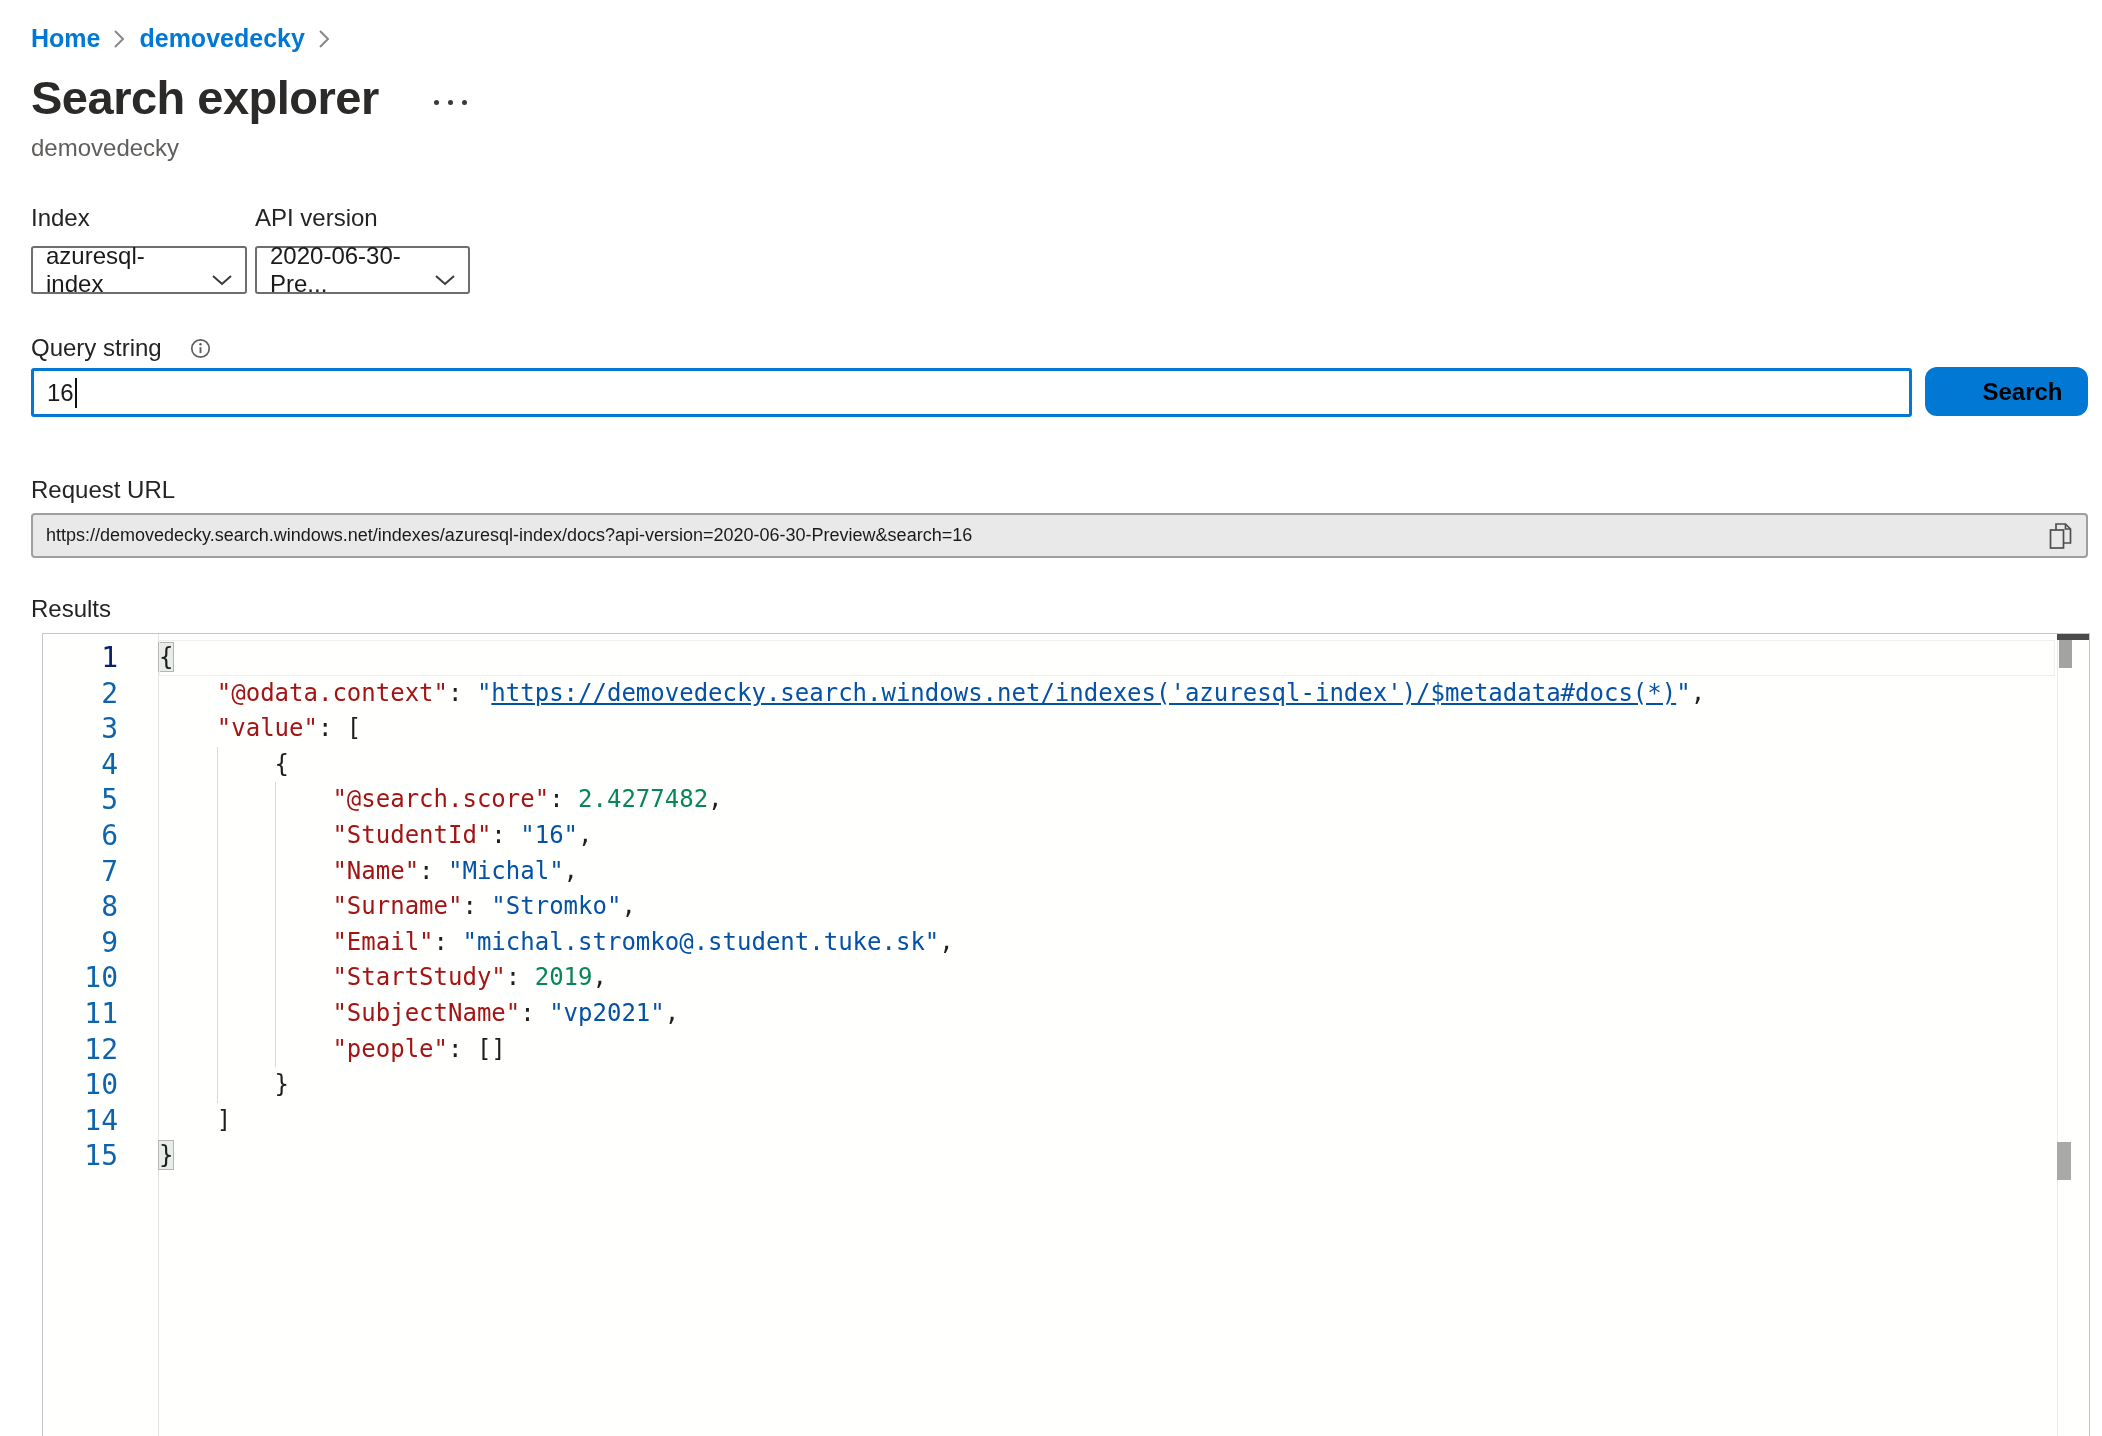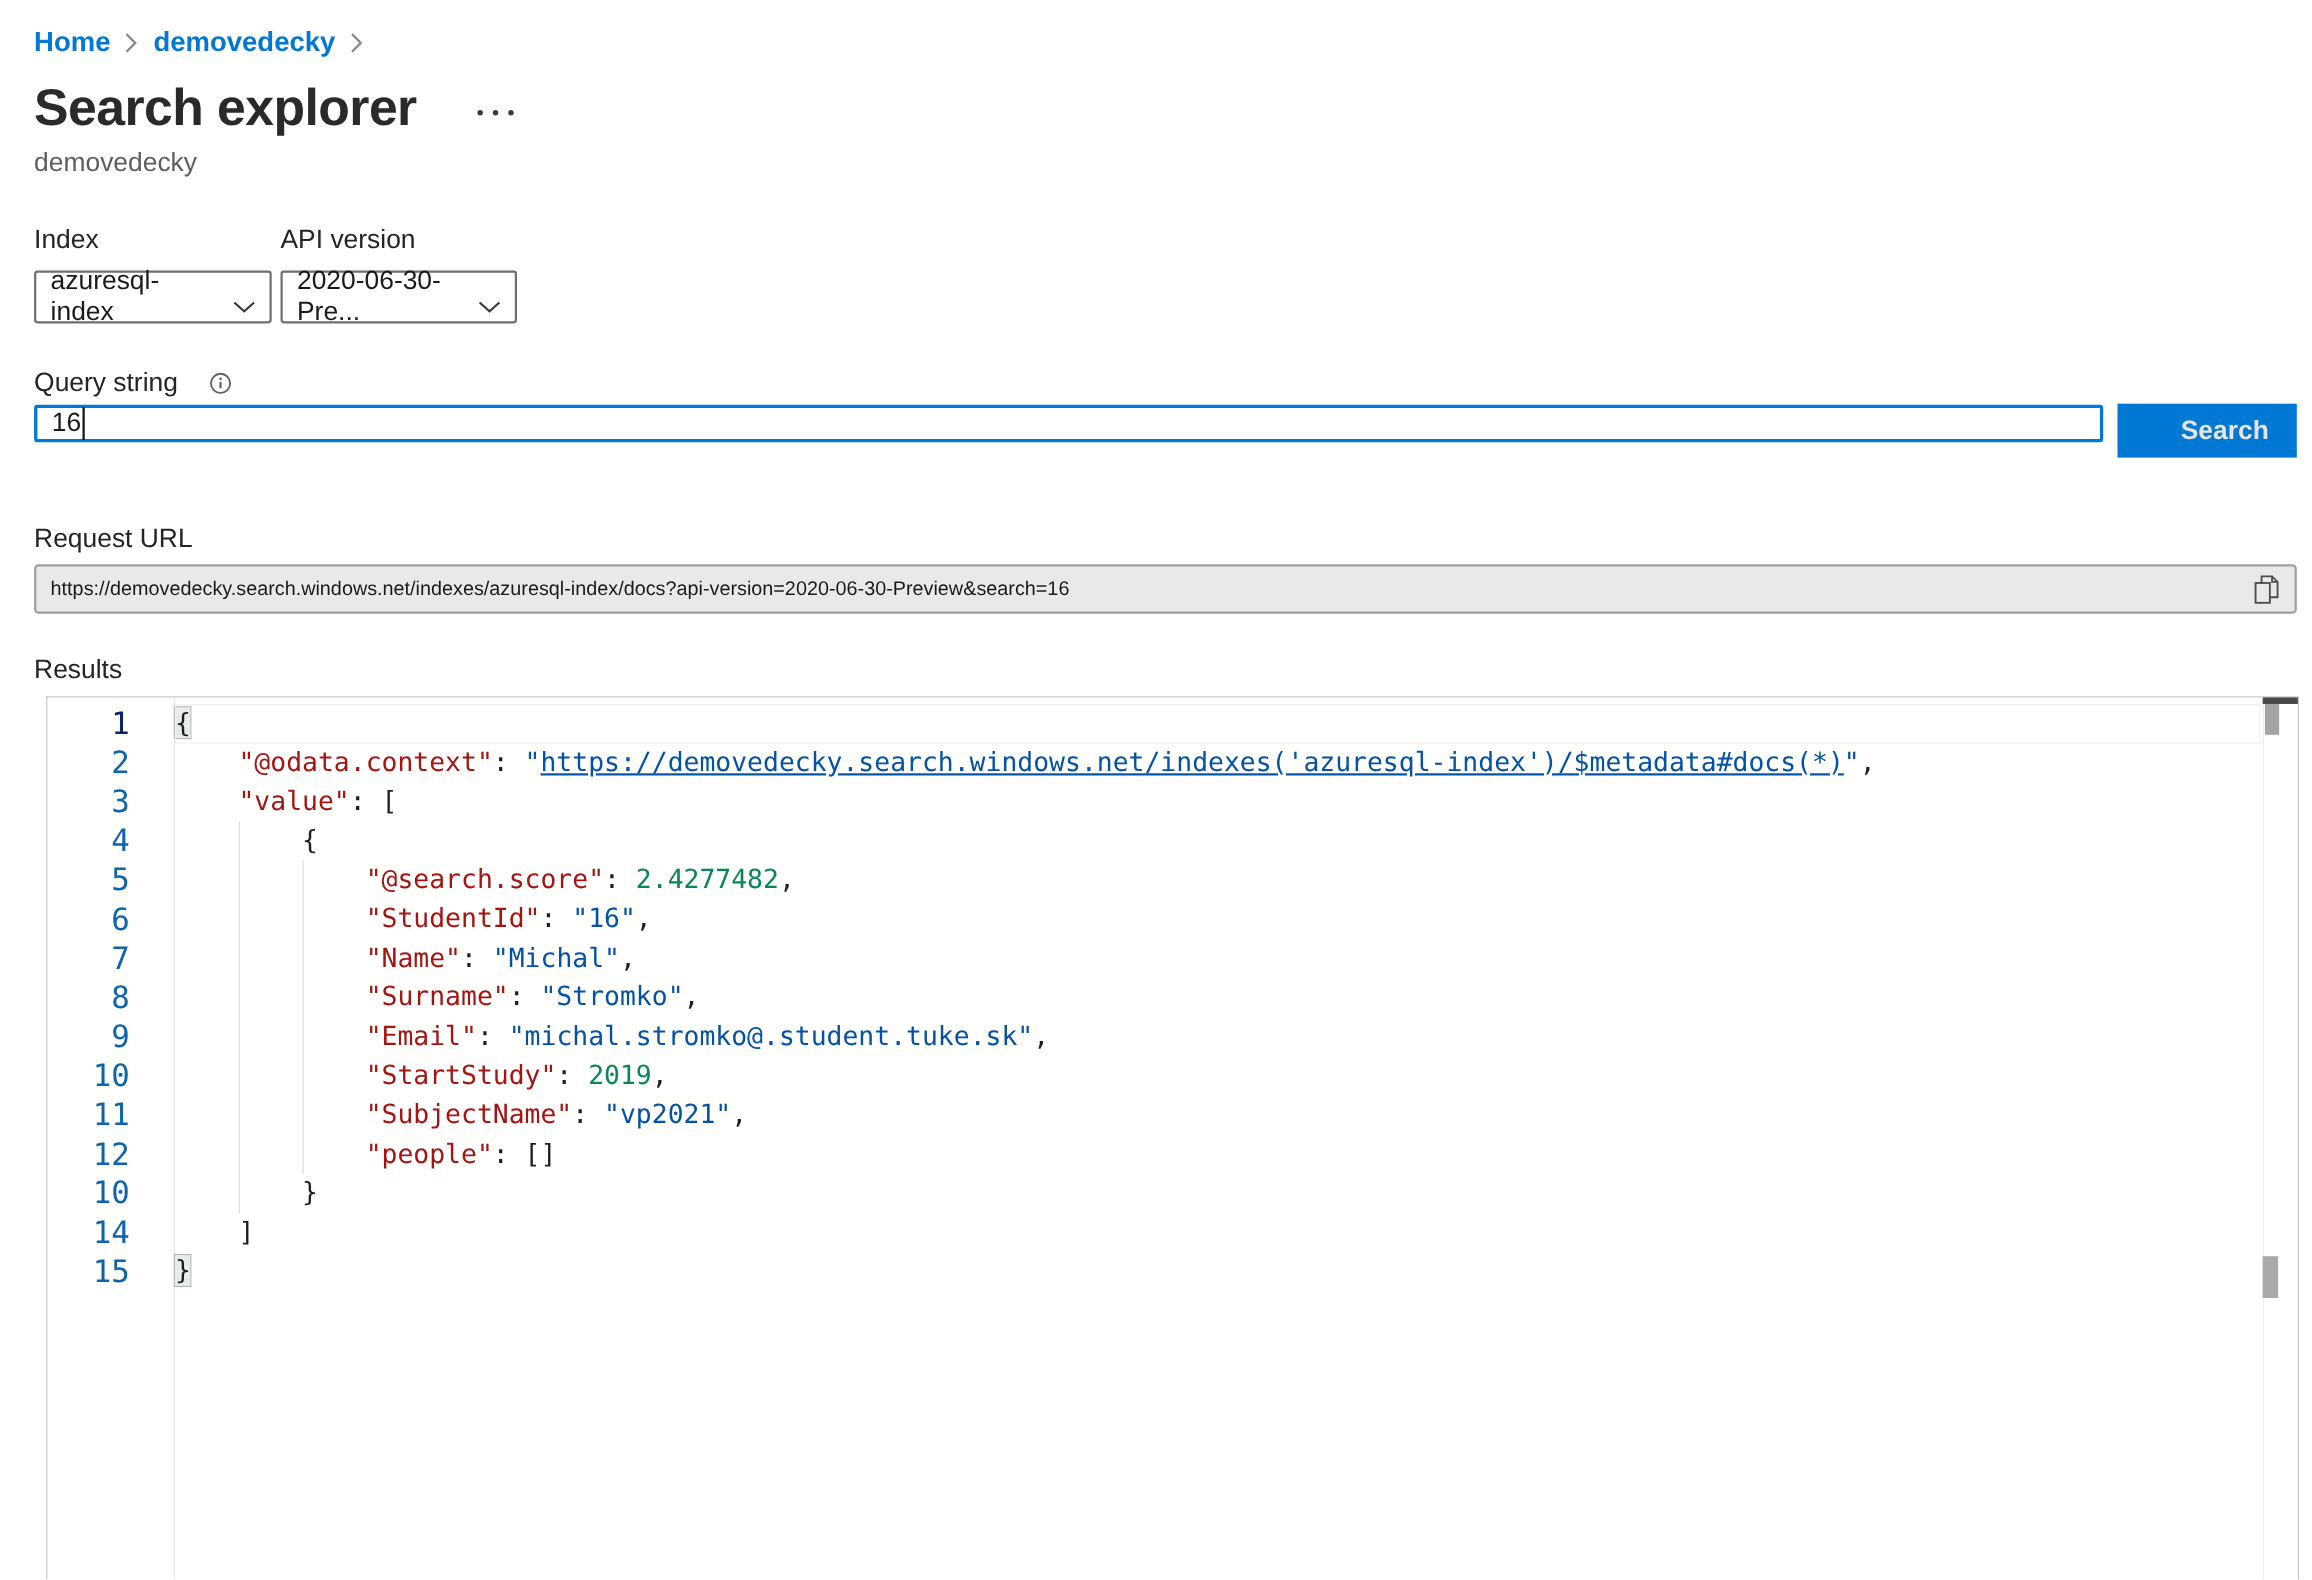--- a/index.html
+++ b/index.html
@@ -26,28 +26,28 @@
   .field-label { font-size:24px; color:#252423; }
 
   
   .dropdown { height:48px; border:2px solid #6f6e6d; border-radius:3px; background:#fff;
     display:flex; align-items:center; padding:0 44px 0 13px; font-size:24px; color:#1b1a19;
     cursor:pointer; position:absolute; }
   .dropdown .chev { position:absolute; right:12px; top:17px; }
 
   
   .query-row { left:31px; top:368px; }
-  .text-input { width:1881px; height:34px; border:3px solid #0078d4; border-radius:3px; background:#fff;
+  .text-input { width:1881px; height:49px; border:3px solid #0078d4; border-radius:3px; background:#fff;
     display:flex; align-items:center; padding-left:13px; font-size:24px; color:#1b1a19; cursor:text; }
   .caret { width:2px; height:30px; background:#111; margin-left:1px; animation:blink 1.06s step-end infinite; }
   @keyframes blink { 50% { opacity:0; } }
 
-  .search-btn { left:1925px; top:367px; width:163px; height:49px; background:#0078d4; color:#e5e5e5;
+  .search-btn { left:1925px; top:367px; width:163px; height:49px; background:#0078d4; color:#000000;
     font-size:24px; font-weight:700; font-family:"Liberation Sans",sans-serif;
-    border:none; border-radius:0; display:flex; align-items:center; justify-content:center; cursor:pointer;padding-left:32px; }
+    border:none; border-radius:12px; display:flex; align-items:center; justify-content:center; cursor:pointer;padding-left:32px; }
 
   
   .url-box { left:31px; top:513px; width:2057px; height:45px; background:#e9e9e9;
     border:2px solid #a19f9d; border-radius:4px; display:flex; align-items:center;
     padding:0 70px 0 13px; font-size:18px; color:#1b1a19; white-space:nowrap; overflow:hidden; }
   .copy-btn { position:absolute; right:14px; top:7px; background:none; border:none; cursor:pointer; padding:0; }
 
   
   .editor { left:42px; top:633px; width:2048px; height:803px; background:#fffffe;
     border:1px solid #c6c6c6; border-bottom:none; font-family:"DejaVu Sans Mono",monospace; cursor:text; }

